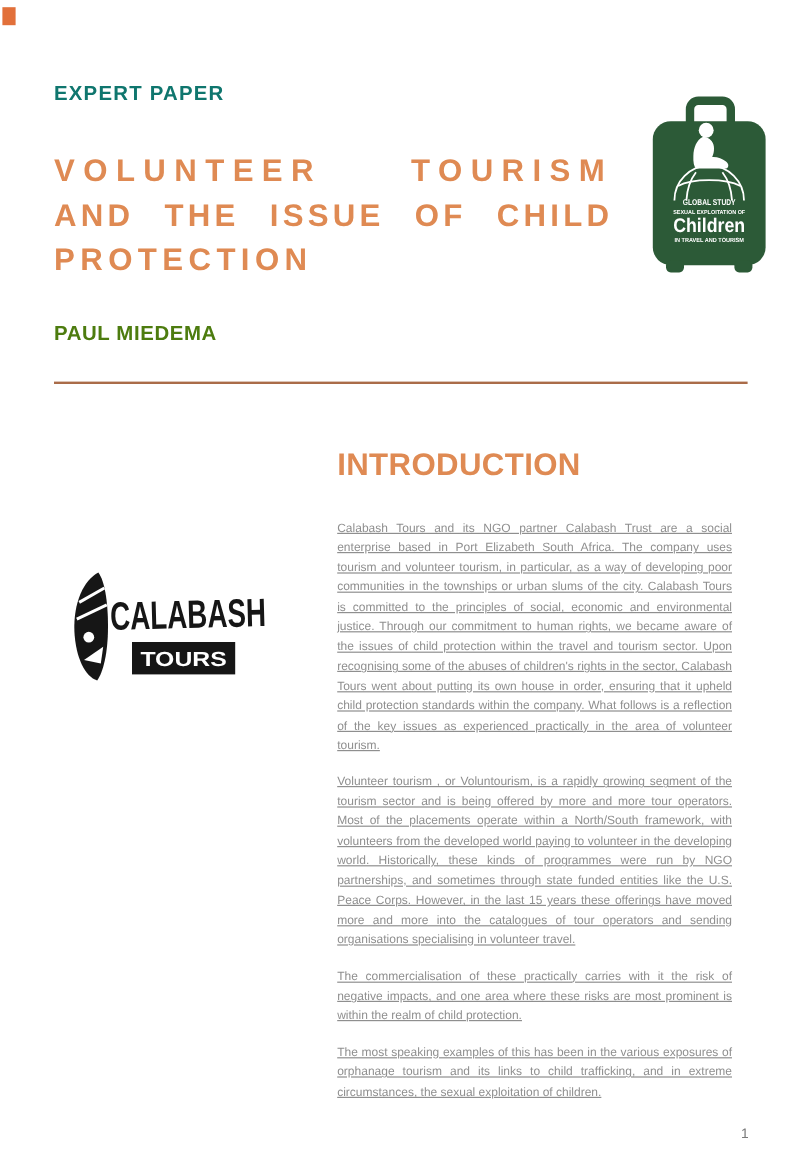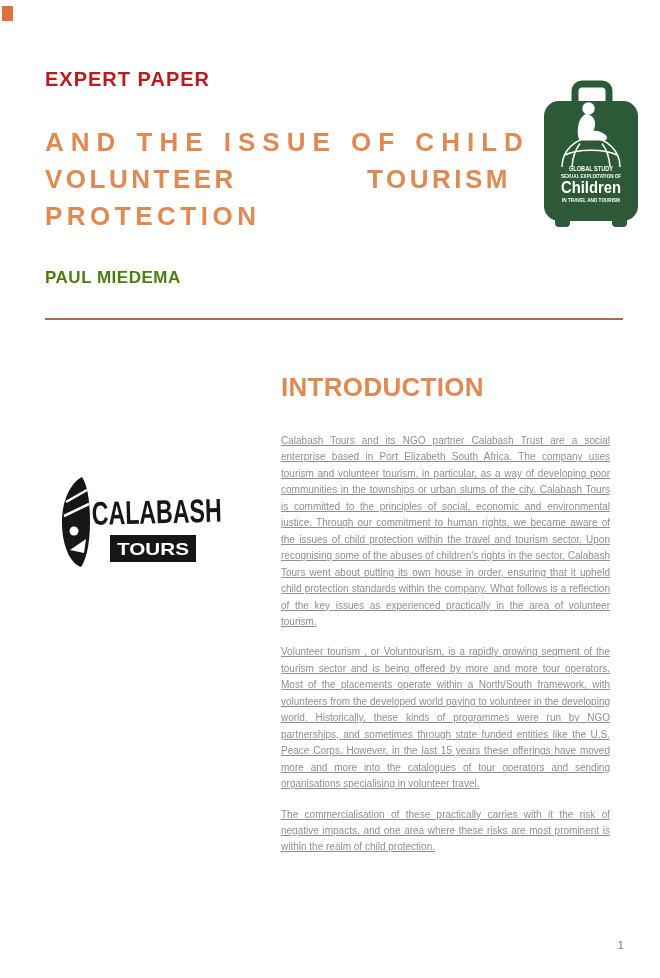--- a/index.html
+++ b/index.html
@@ -12,23 +12,23 @@
   }
   .abs { position:absolute; }
 
   #corner-marker {
     left:2px; top:6px; width:11px; height:15px;
     background:#e2703a;
   }
 
   #eyebrow {
     left:45px; top:68px;
-    font-size:20px; font-weight:bold;
+    font-size:17px; font-weight:bold;
     letter-spacing:1px;
-    color:#b91c1c;
+    color:#0f766e;
   }
 
   #title-block {
     left:45px; top:124px; width:466px;
     font-size:26px; font-weight:bold;
     color:#df8a53;
     line-height:37px;
   }
   .title-line { text-align:justify; text-align-last:justify; white-space:nowrap; }
   .title-line:nth-child(1) { letter-spacing:7px; }
@@ -74,22 +74,22 @@
   }
 </style>
 </head>
 <body>
 
 <div class="abs" id="corner-marker"></div>
 
 <div class="abs" id="eyebrow">EXPERT PAPER</div>
 
 <div class="abs" id="title-block">
+  <div class="title-line">VOLUNTEER TOURISM</div>
   <div class="title-line">AND THE ISSUE OF CHILD</div>
-  <div class="title-line">VOLUNTEER TOURISM</div>
   <div class="title-line">PROTECTION</div>
 </div>
 
 <div class="abs" id="author">PAUL MIEDEMA</div>
 
 <div class="abs" id="divider"></div>
 
 <svg class="abs" id="suitcase-logo" width="100" height="150" viewBox="0 0 100 150" xmlns="http://www.w3.org/2000/svg">
   <rect x="33" y="4" width="34" height="28" rx="7" fill="none" stroke="#2c5a37" stroke-width="7"></rect>
   <rect x="2" y="21" width="94" height="120" rx="15" fill="#2c5a37"></rect>
@@ -132,15 +132,16 @@
   <text x="34" y="51" font-size="33" font-weight="bold" fill="#161616" font-family="Liberation Sans, sans-serif" textLength="130" lengthAdjust="spacingAndGlyphs" transform="rotate(-1.5 34 51)">CALABASH</text>
   <rect x="52" y="61" width="86" height="27" fill="#161616"></rect>
   <text x="95" y="81" font-size="17" font-weight="bold" fill="#ffffff" font-family="Liberation Sans, sans-serif" text-anchor="middle" textLength="72" lengthAdjust="spacingAndGlyphs">TOURS</text>
 </svg>
 
 <div class="abs" id="intro-col">
   <h2 id="intro-heading">INTRODUCTION</h2>
   <p class="body-par">Calabash Tours and its NGO partner Calabash Trust are a social enterprise based in Port Elizabeth South Africa. The company uses tourism and volunteer tourism, in particular, as a way of developing poor communities in the townships or urban slums of the city. Calabash Tours is committed to the principles of social, economic and environmental justice. Through our commitment to human rights, we became aware of the issues of child protection within the travel and tourism sector. Upon recognising some of the abuses of children's rights in the sector, Calabash Tours went about putting its own house in order, ensuring that it upheld child protection standards within the company. What follows is a reflection of the key issues as experienced practically in the area of volunteer tourism.</p>
   <p class="body-par">Volunteer tourism , or Voluntourism, is a rapidly growing segment of the tourism sector and is being offered by more and more tour operators. Most of the placements operate within a North/South framework, with volunteers from the developed world paying to volunteer in the developing world. Historically, these kinds of programmes were run by NGO partnerships, and sometimes through state funded entities like the U.S. Peace Corps. However, in the last 15 years these offerings have moved more and more into the catalogues of tour operators and sending organisations specialising in volunteer travel.</p>
   <p class="body-par">The commercialisation of these practically carries with it the risk of negative impacts, and one area where these risks are most prominent is within the realm of child protection.</p>
+  <p class="body-par">The most speaking examples of this has been in the various exposures of orphanage tourism and its links to child trafficking, and in extreme circumstances, the sexual exploitation of children.</p>
 </div>
 
 <div class="abs" id="page-number">1</div>
 
 </body></html>

